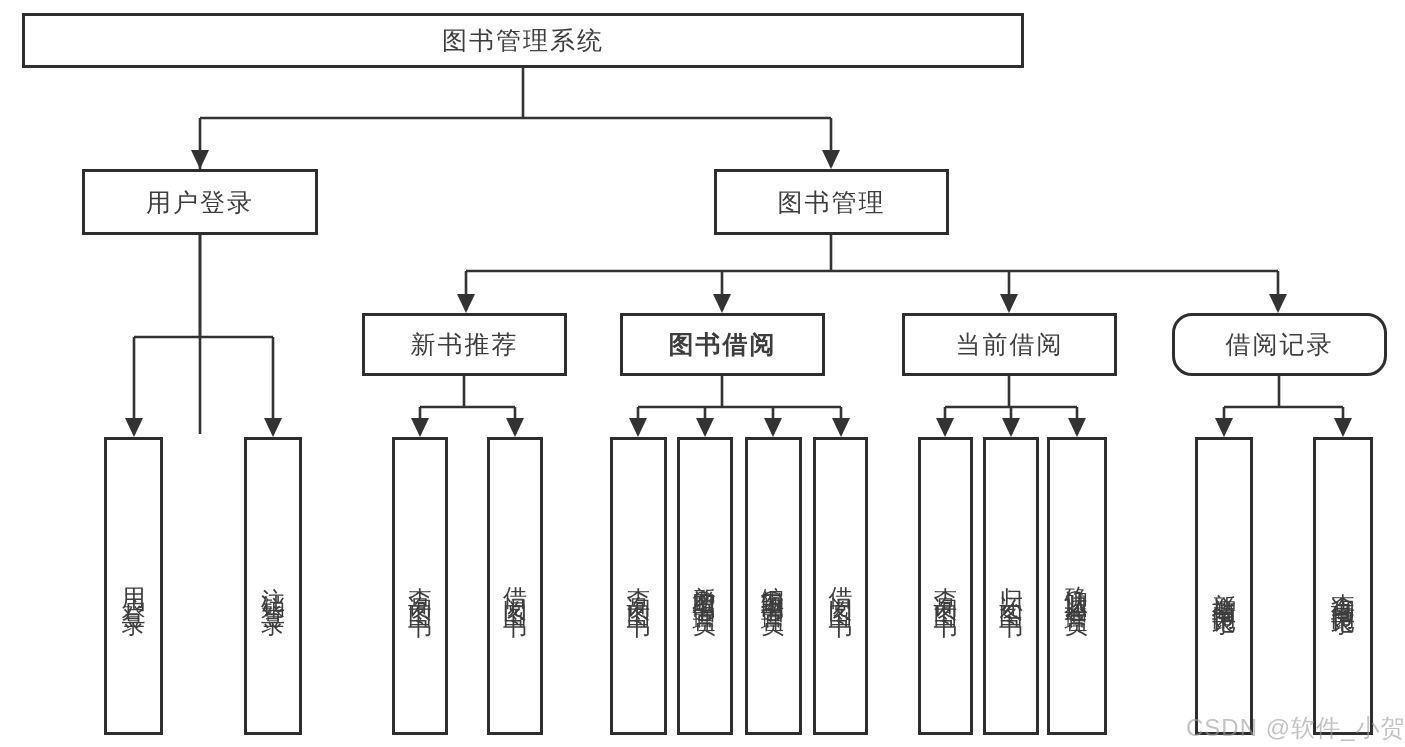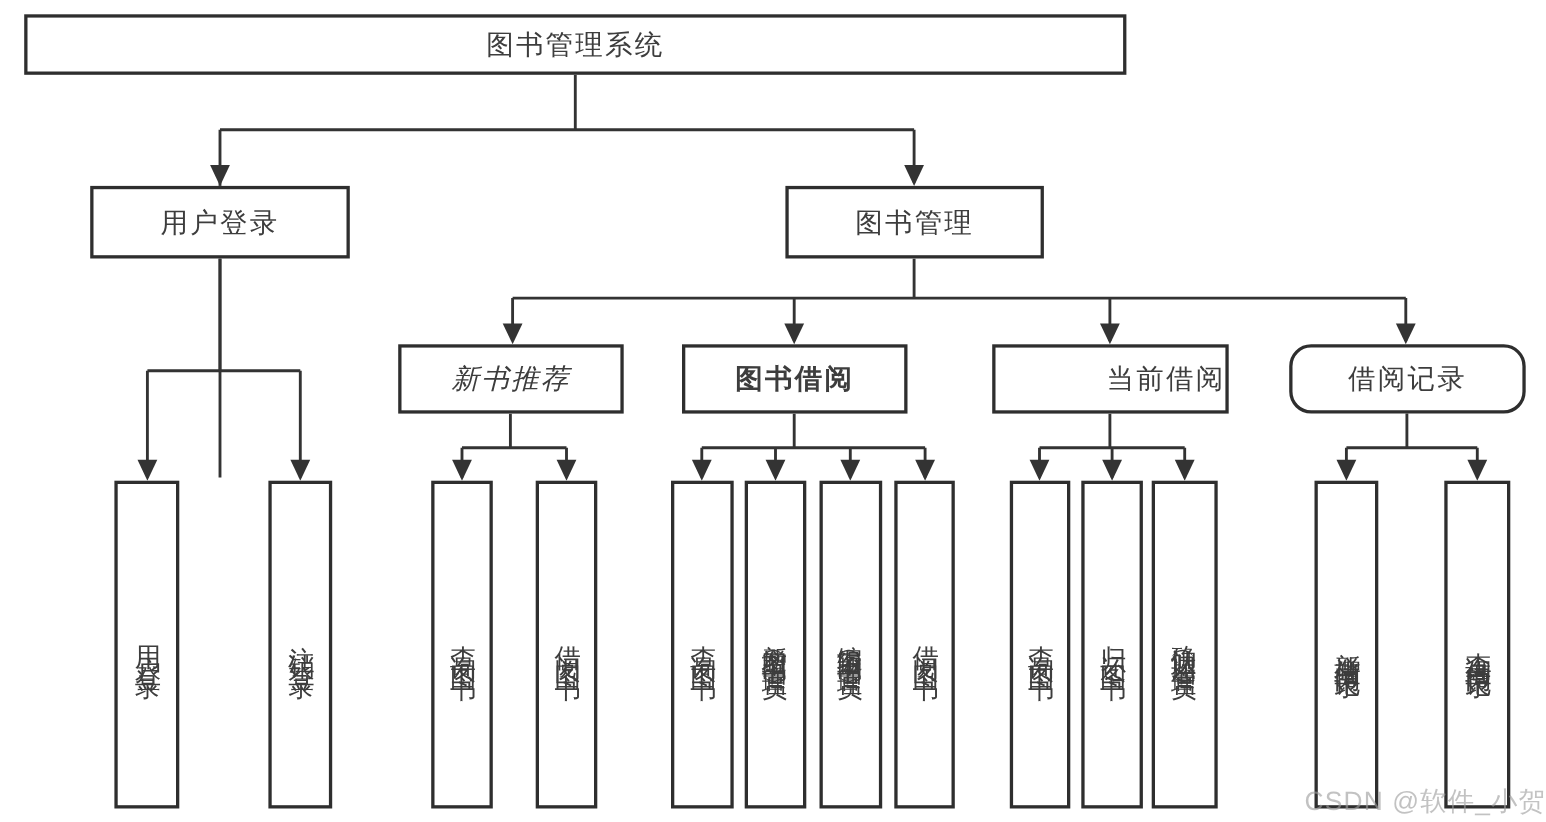--- a/index.html
+++ b/index.html
@@ -27,23 +27,23 @@
     writing-mode:vertical-rl;
     text-orientation:mixed;
     white-space:nowrap;
   }
   .v4{font-size:24px;letter-spacing:9px;}
   .v6{font-size:24px;letter-spacing:4px;}
   .v9{font-size:23px;letter-spacing:4px;}
   .root{left:22px;top:13px;width:1002px;height:55px;}
   .b-user{left:82px;top:169px;width:236px;height:66px;}
   .b-mgmt{left:714px;top:169px;width:235px;height:66px;font-family:Liberation Mono, monospace;}
-  .b-new{left:362px;top:313px;width:205px;height:63px;font-style:italic;}
+  .b-new{left:362px;top:313px;width:205px;height:63px;}
   .b-borrow{left:620px;top:313px;width:205px;height:63px;font-weight:bold;}
-  .b-current{left:902px;top:313px;width:215px;height:63px;justify-content:flex-end;}
+  .b-current{left:902px;top:313px;width:215px;height:63px;}
   .b-records{left:1172px;top:313px;width:215px;height:63px;border-radius:20px;}
   .l-ul1{left:104px;width:59px;}
   .l-ul2{left:244px;width:58px;}
   .l-nb1{left:392px;width:56px;}
   .l-nb2{left:487px;width:56px;}
   .l-bb1{left:610px;width:57px;}
   .l-bb2{left:677px;width:56px;}
   .l-bb3{left:745px;width:57px;}
   .l-bb4{left:813px;width:55px;}
   .l-cb1{left:918px;width:55px;}

